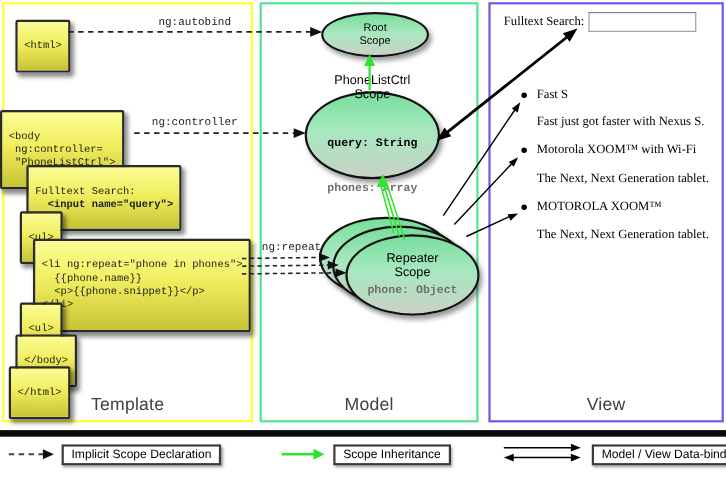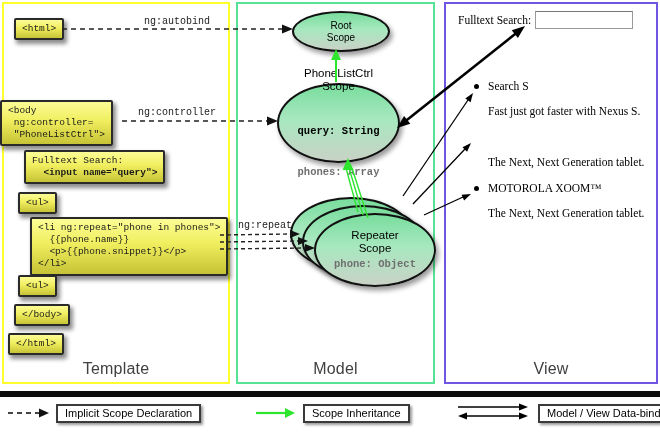--- a/index.html
+++ b/index.html
@@ -7,21 +7,21 @@
          font-family:"Liberation Sans",sans-serif;}
   
   .col{position:absolute;top:2px;height:378px;background:#fff;}
   #col-template{left:2px;width:224px;border:2px solid #ffff2e;}
   #col-model{left:236px;width:195px;border:2px solid #57e395;}
   #col-view{left:444px;width:210px;border:2px solid #7055e5;}
   .col-label{position:absolute;bottom:4px;left:0;right:0;text-align:center;
              font-size:16px;color:#404040;letter-spacing:.2px;}
   
   .code-box{position:absolute;white-space:pre;font-family:"Liberation Mono",monospace;
-            font-size:9.5px;line-height:1.28;color:#1a1a1a;padding:3px 6px;
+            font-size:9.5px;line-height:1.28;color:#1a1a1a;padding:16px 6px;
             background:linear-gradient(180deg,#fcfc96 0%,#f0ee5e 45%,#c6c436 100%);
             border:2px solid #2a2a2a;border-radius:2px;
             box-shadow:2.5px 3.5px 4px rgba(0,0,0,.45);z-index:4;}
   .code-box .bold{font-weight:bold;}
   
   .anno{position:absolute;font-family:"Liberation Mono",monospace;font-weight:normal;
         font-size:10px;color:#222;z-index:4;}
   
   .scope{position:absolute;border:2px solid #111;border-radius:50%;
          background:linear-gradient(180deg,#79dd9d 0%,#a7e8bf 45%,#c9d2c6 100%);
@@ -104,24 +104,28 @@
     <div class="scope-title">Repeater
 Scope</div>
     <div class="scope-prop prop-gray" style="margin-top:3px;">phone: Object</div>
   </div>
 
   <div class="view-search-label">Fulltext Search:</div>
   <input class="view-input" type="text" value="" style="">
 
   <div class="view-item" style="left:474px;top:80px;">
     <span class="dot"></span>
-    <span>Search S</span>
+    <span>Fast S</span>
   </div>
   <div class="view-item" style="left:488px;top:105px;">
     <span>Fast just got faster with Nexus S.</span>
+  </div>
+  <div class="view-item" style="left:474px;top:130px;">
+    <span class="dot"></span>
+    <span>Motorola XOOM™ with Wi-Fi</span>
   </div>
   <div class="view-item" style="left:488px;top:156px;">
     <span>The Next, Next Generation tablet.</span>
   </div>
   <div class="view-item" style="left:474px;top:182px;">
     <span class="dot"></span>
     <span>MOTOROLA XOOM™</span>
   </div>
   <div class="view-item" style="left:488px;top:207px;">
     <span>The Next, Next Generation tablet.</span>

